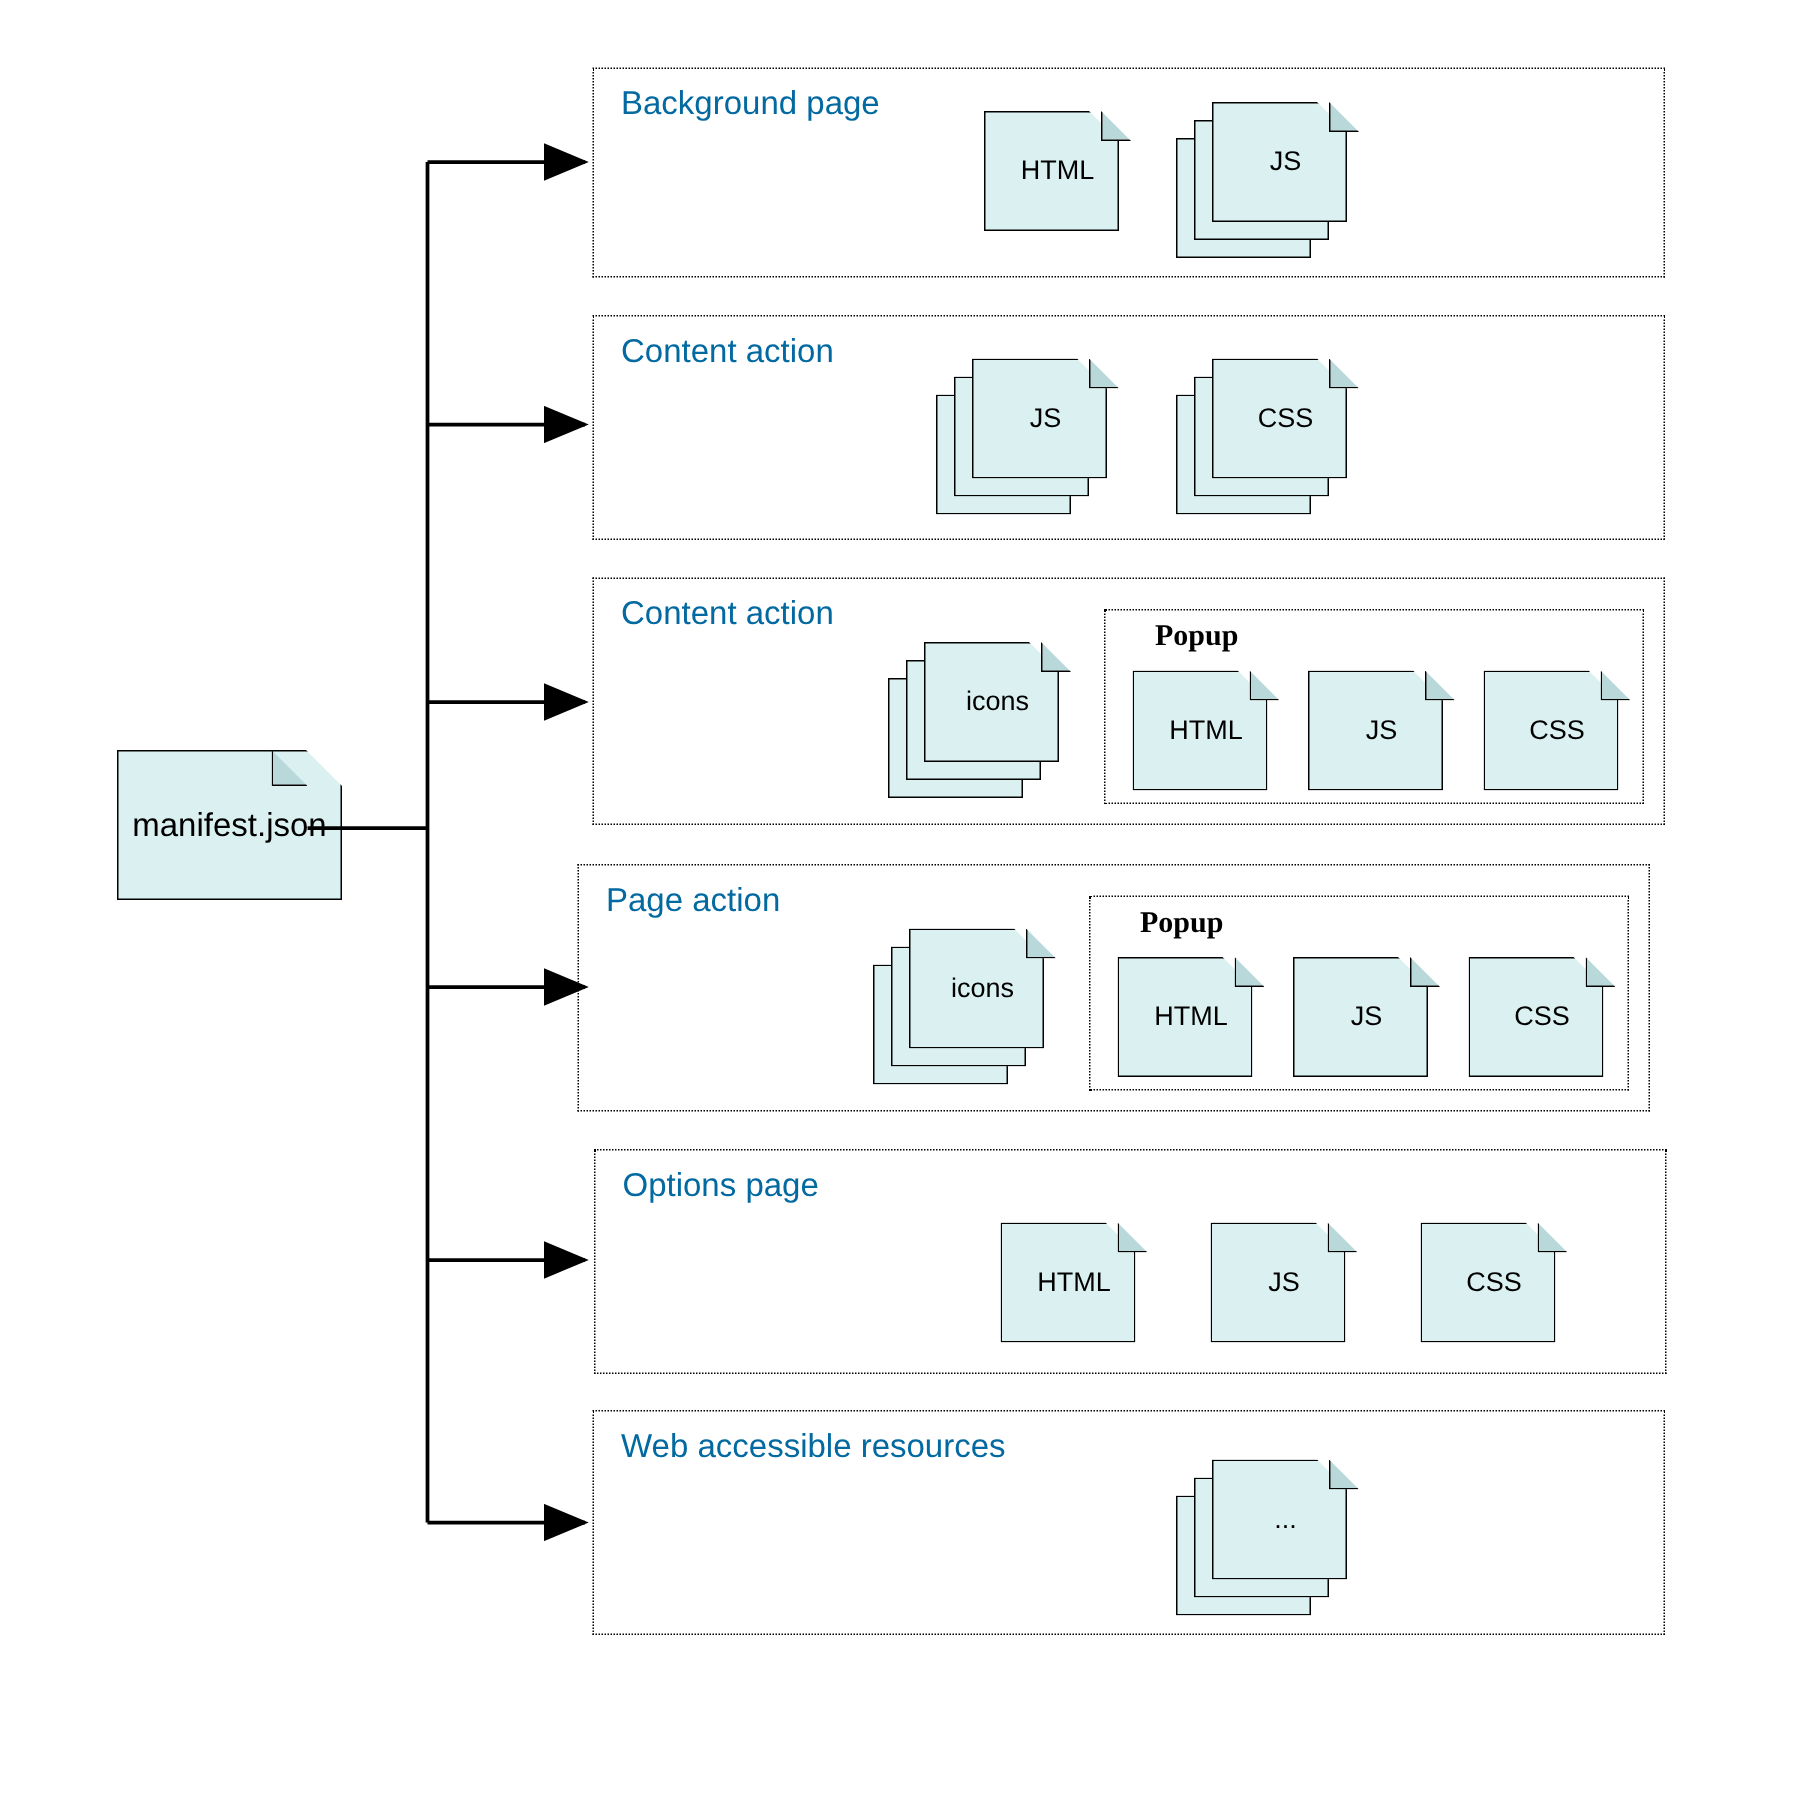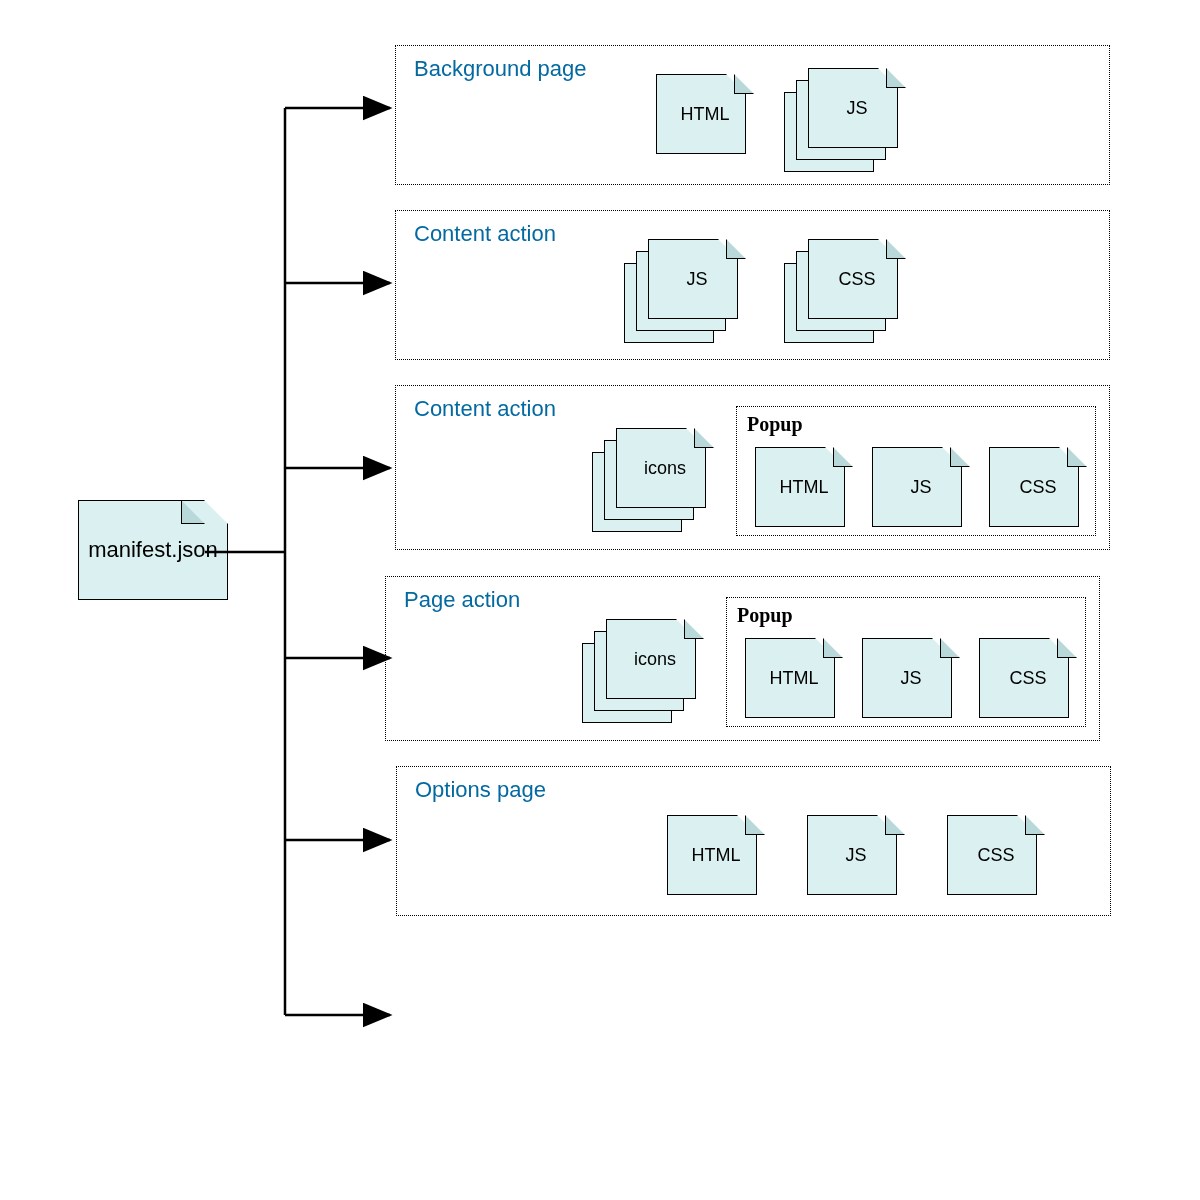--- a/index.html
+++ b/index.html
@@ -29,20 +29,21 @@
     top: 10px;
     font-size: 22px;
     color: #0369a1;
   }
   .popup-title {
     position: absolute;
     font-family: "Times New Roman", serif;
     font-weight: bold;
     font-size: 20px;
     color: #000;
+    margin-left: 23px;
   }
   
   .inner-box {
     position: absolute;
     border: 1.5px dotted #000;
   }
   
   .file {
     position: absolute;
     width: 98px;
@@ -242,20 +243,37 @@
         <div class="file-fold"></div>
       <div class="file-label">JS</div>
     </div>
     <div class="file" style="left:550px; top:48px;">
       <div class="file-body"></div>
         <div class="file-fold"></div>
       <div class="file-label">CSS</div>
     </div>
   </div>
 
+  <div class="component-box" style="left:395px; top:940px; width:715px; height:150px;">
+    <div class="component-title">Web accessible resources</div>
+
+    <div class="file" style="left:388px; top:56px;">
+        <div class="file-body"></div>
+        <div class="file-fold"></div>
+      </div>
+    <div class="file" style="left:400px; top:44px;">
+        <div class="file-body"></div>
+        <div class="file-fold"></div>
+      </div>
+    <div class="file" style="left:412px; top:32px;">
+      <div class="file-body"></div>
+        <div class="file-fold"></div>
+      <div class="file-label">...</div>
+    </div>
+  </div>
 
   <svg class="arrows">
     <defs>
       <marker id="arrowhead" markerWidth="12" markerHeight="10" refX="11" refY="5" orient="auto">
         <polygon points="0 0, 12 5, 0 10" fill="#000"></polygon>
       </marker>
     </defs>
 
     <line x1="205" y1="552" x2="285" y2="552" stroke="#000" stroke-width="2.5"></line>
 

